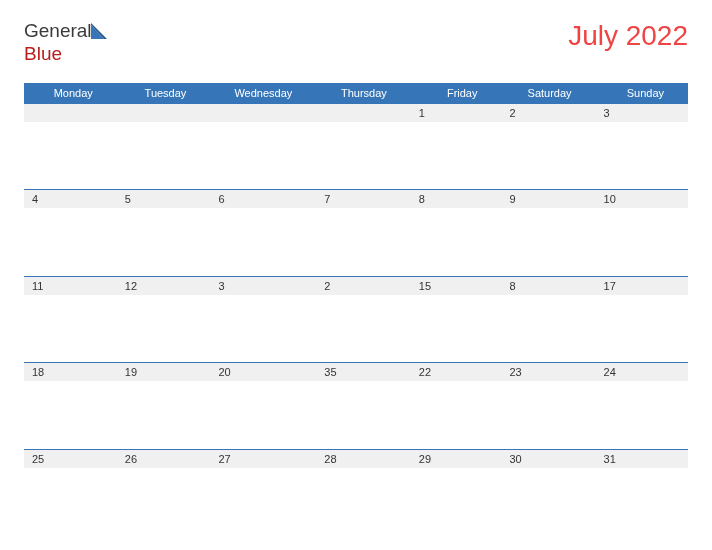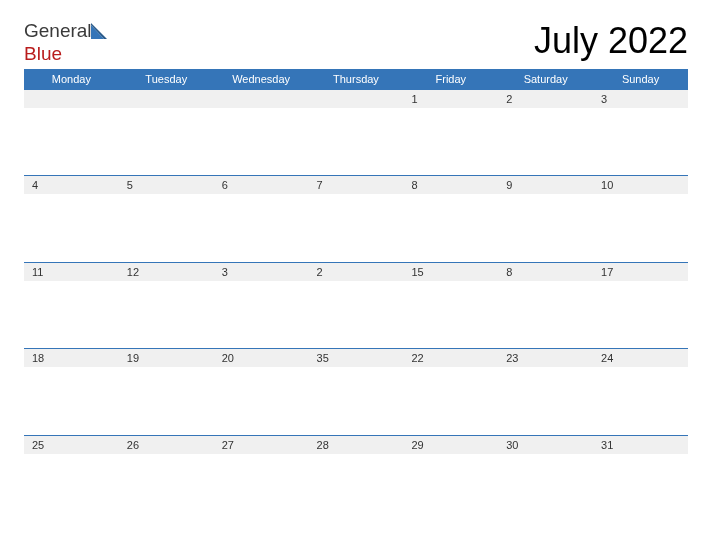--- a/index.html
+++ b/index.html
@@ -7,54 +7,54 @@
       font-family: Arial, Helvetica, sans-serif;
       width: 712px;
       height: 550px;
       background: #fff;
       padding: 20px 24px;
     }
     .header {
       display: flex;
       justify-content: space-between;
       align-items: flex-start;
-      margin-bottom: 4px;
+      margin-bottom: 18px;
     }
     .logo {
       display: flex;
       align-items: center;
       gap: 2px;
     }
     .logo-text {
       font-size: 19px;
       font-weight: 400;
     }
     .logo-general { color: #3a3a3a; }
     .logo-blue { color: #b91c1c; font-weight: 500; }
     .logo-icon {
       display: inline-block;
       vertical-align: middle;
       margin-left: -2px;
     }
     .month-title {
-      font-size: 36px;
+      font-size: 28px;
       font-weight: 400;
-      color: #000000;
+      color: #ef4444;
     }
     .calendar {
       width: 100%;
       border-collapse: collapse;
     }
     .day-header {
       background: #3575b8;
       color: #fff;
       font-size: 11px;
       font-weight: 400;
-      text-align: center;
-      padding: 4px 4px;
+      text-align: right;
+      padding: 4px 24px;
       width: 14.28%;
     }
     .day-number-row {
       background: #f0f0f0;
       font-size: 11px;
       color: #333;
       padding: 3px 8px;
       height: 18px;
       border-top: 1px solid #3575b8;
     }

